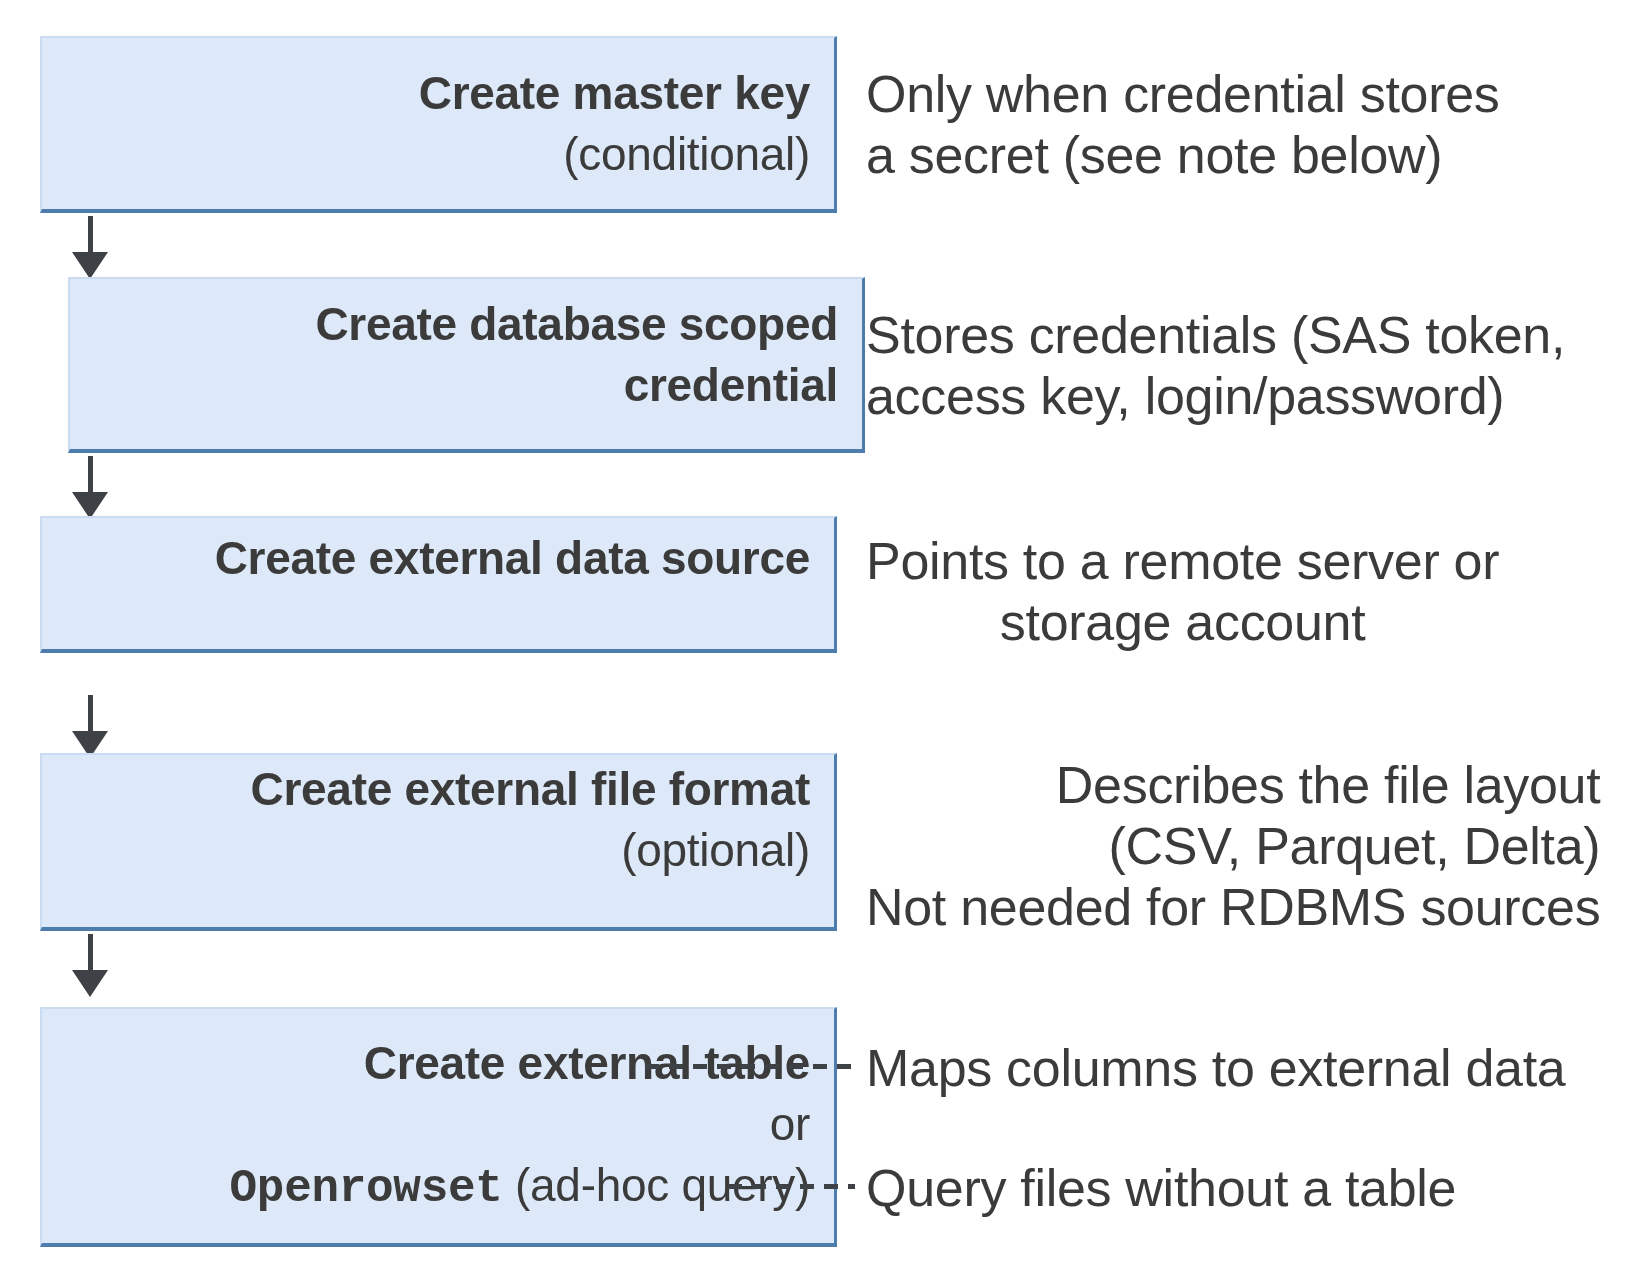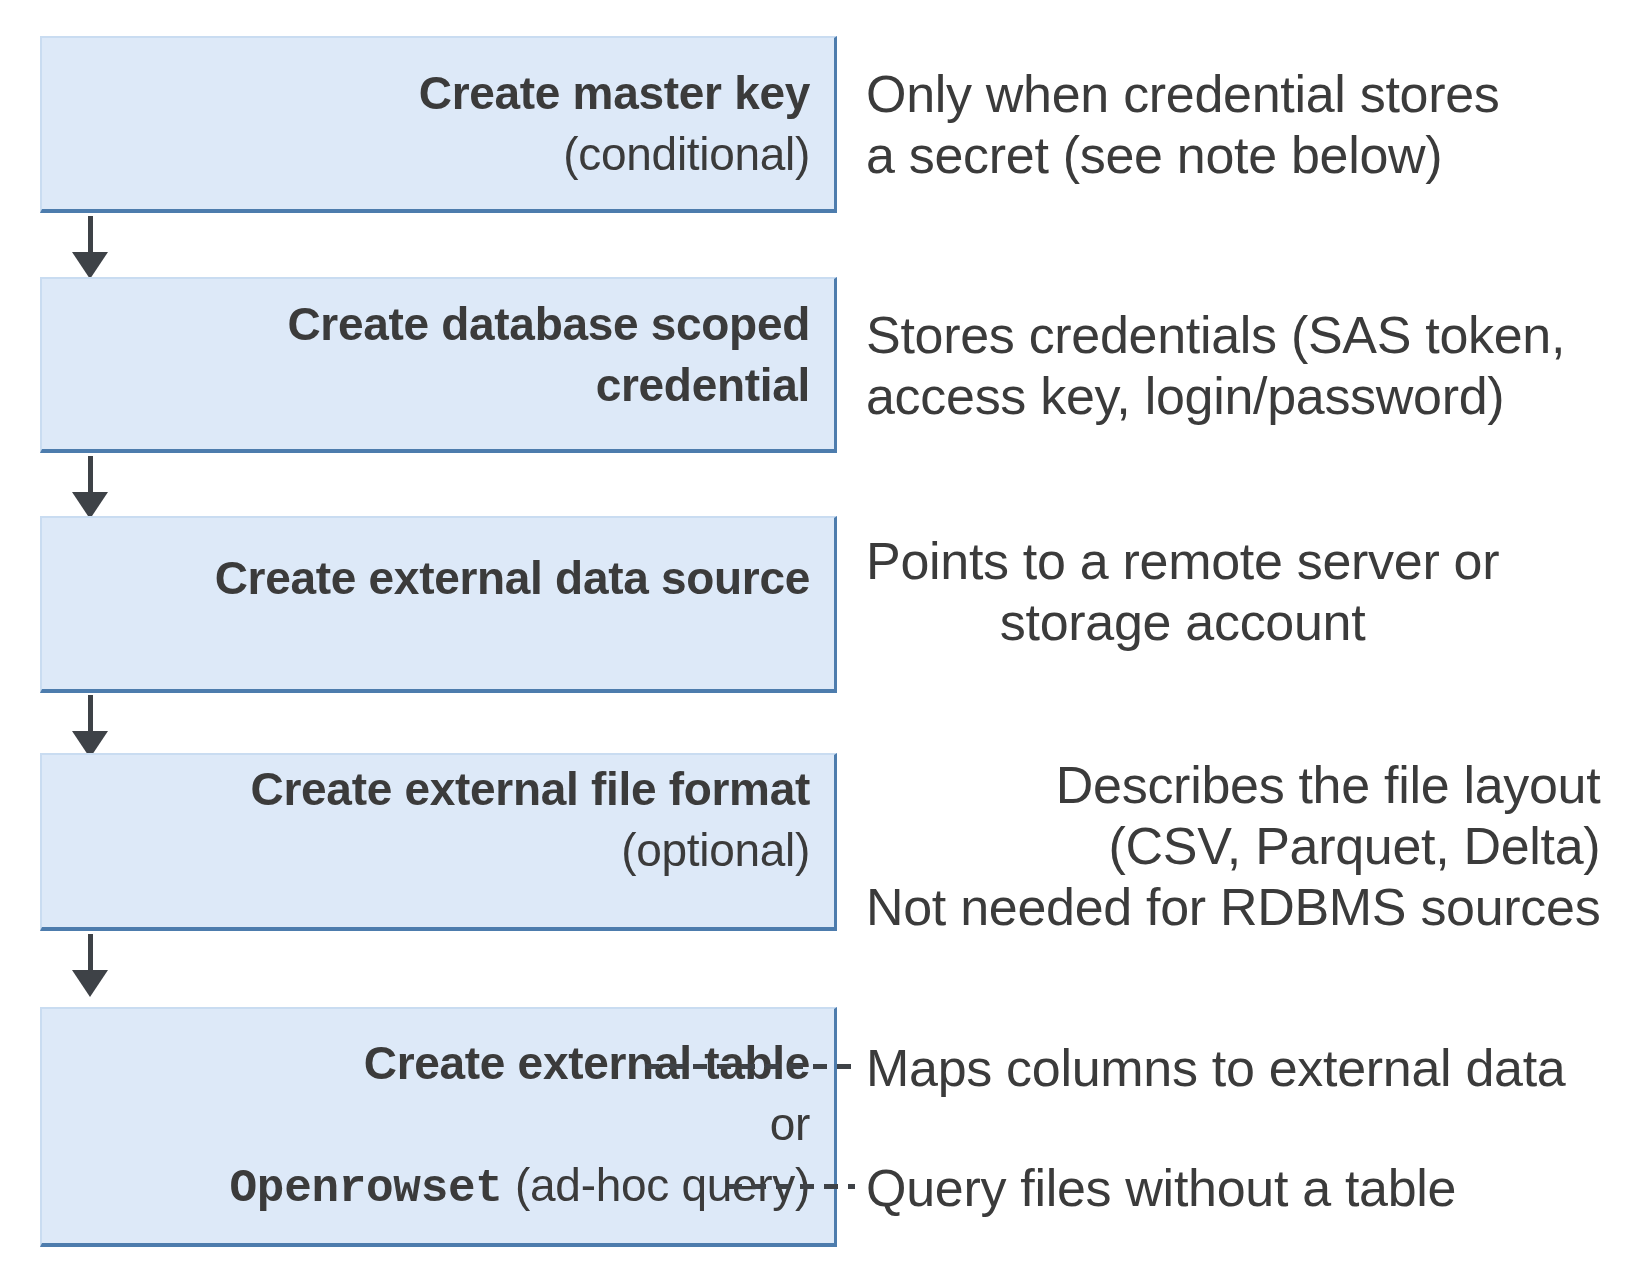--- a/index.html
+++ b/index.html
@@ -41,22 +41,22 @@
     white-space: pre-line;
   }
   .box .subtitle {
     font-weight: 400;
     white-space: pre-line;
   }
   .box .mixedline { font-weight: 400; }
   .box .mixedline .b { font-weight: 700; font-family: Liberation Mono, monospace; }
 
   #box1 { top: 36px;  height: 177px; }
-  #box2 { top: 277px; height: 176px; padding-bottom: 18px; }
-  #box3 { top: 516px; height: 177px; padding-bottom: 50px; }
+  #box2 { top: 277px; height: 176px; padding-bottom: 18px; margin-left: 28px; }
+  #box3 { top: 516px; height: 137px; padding-bottom: 50px; }
   #box4 { top: 753px; height: 178px; padding-bottom: 42px; }
   #box5 { top: 1007px; height: 240px; }
 
   .arrow {
     position: absolute;
     left: 72px;
     width: 37px;
   }
   .arrow .stem {
     margin: 0 auto;

